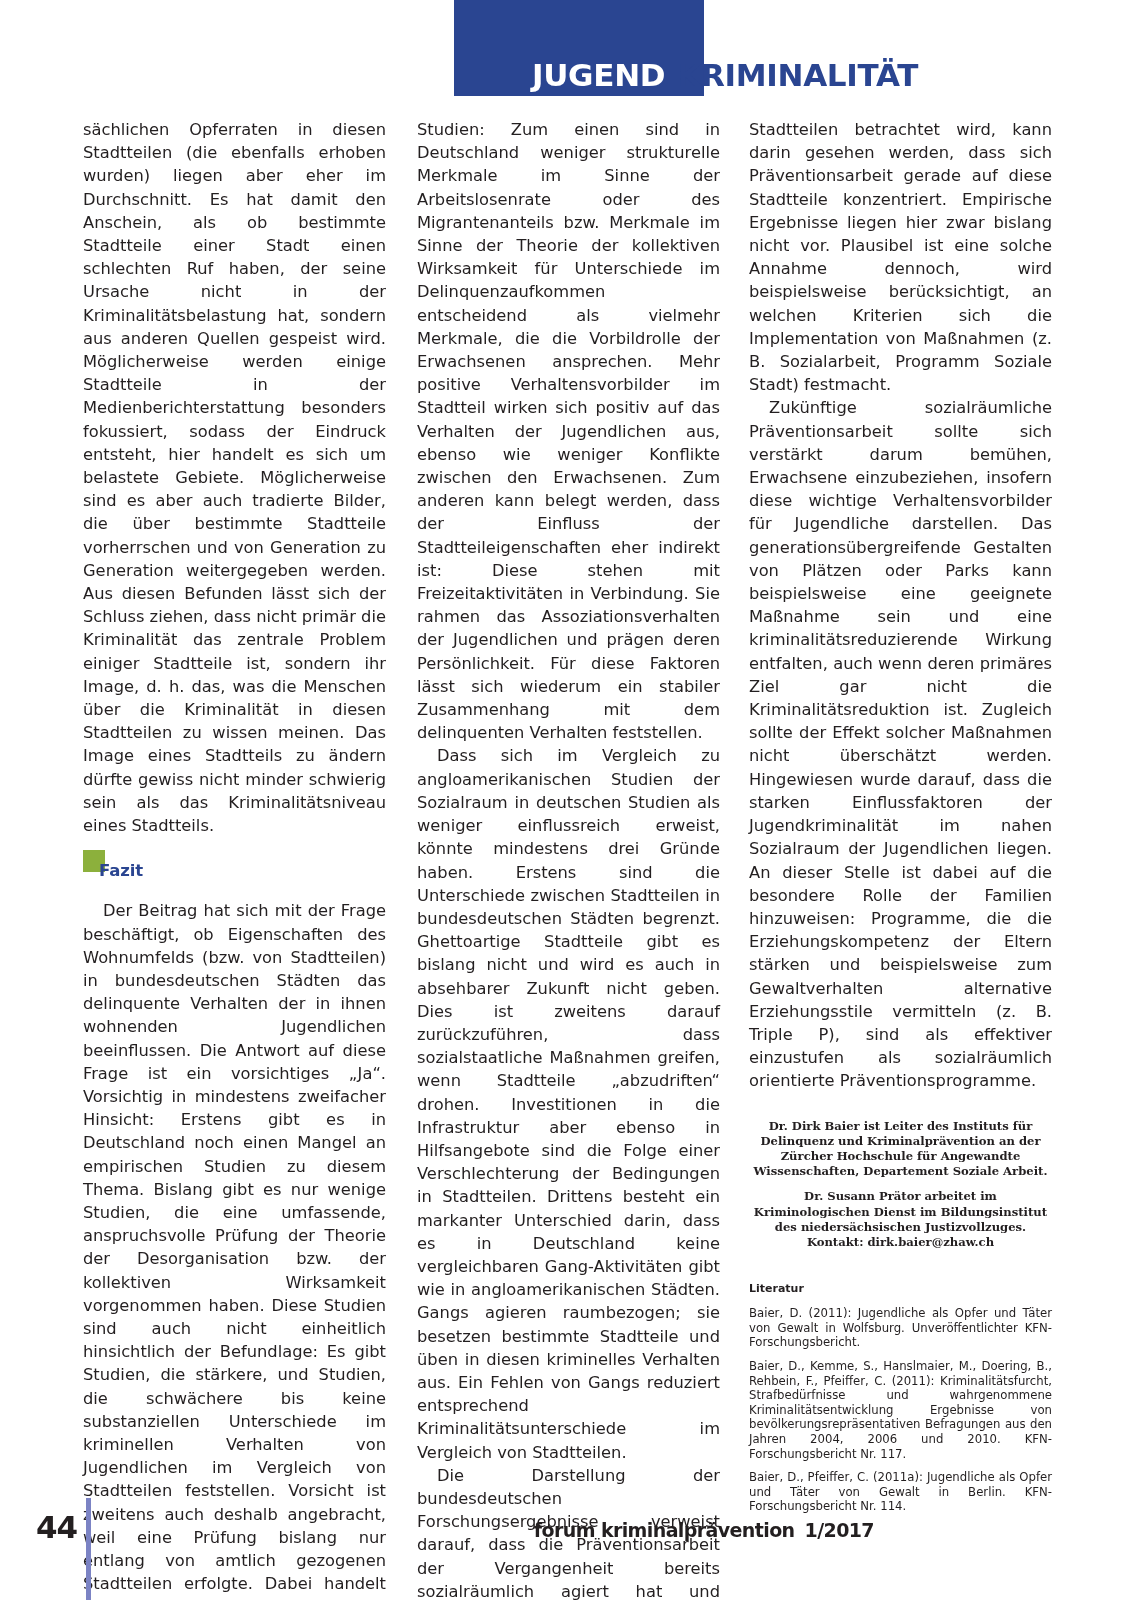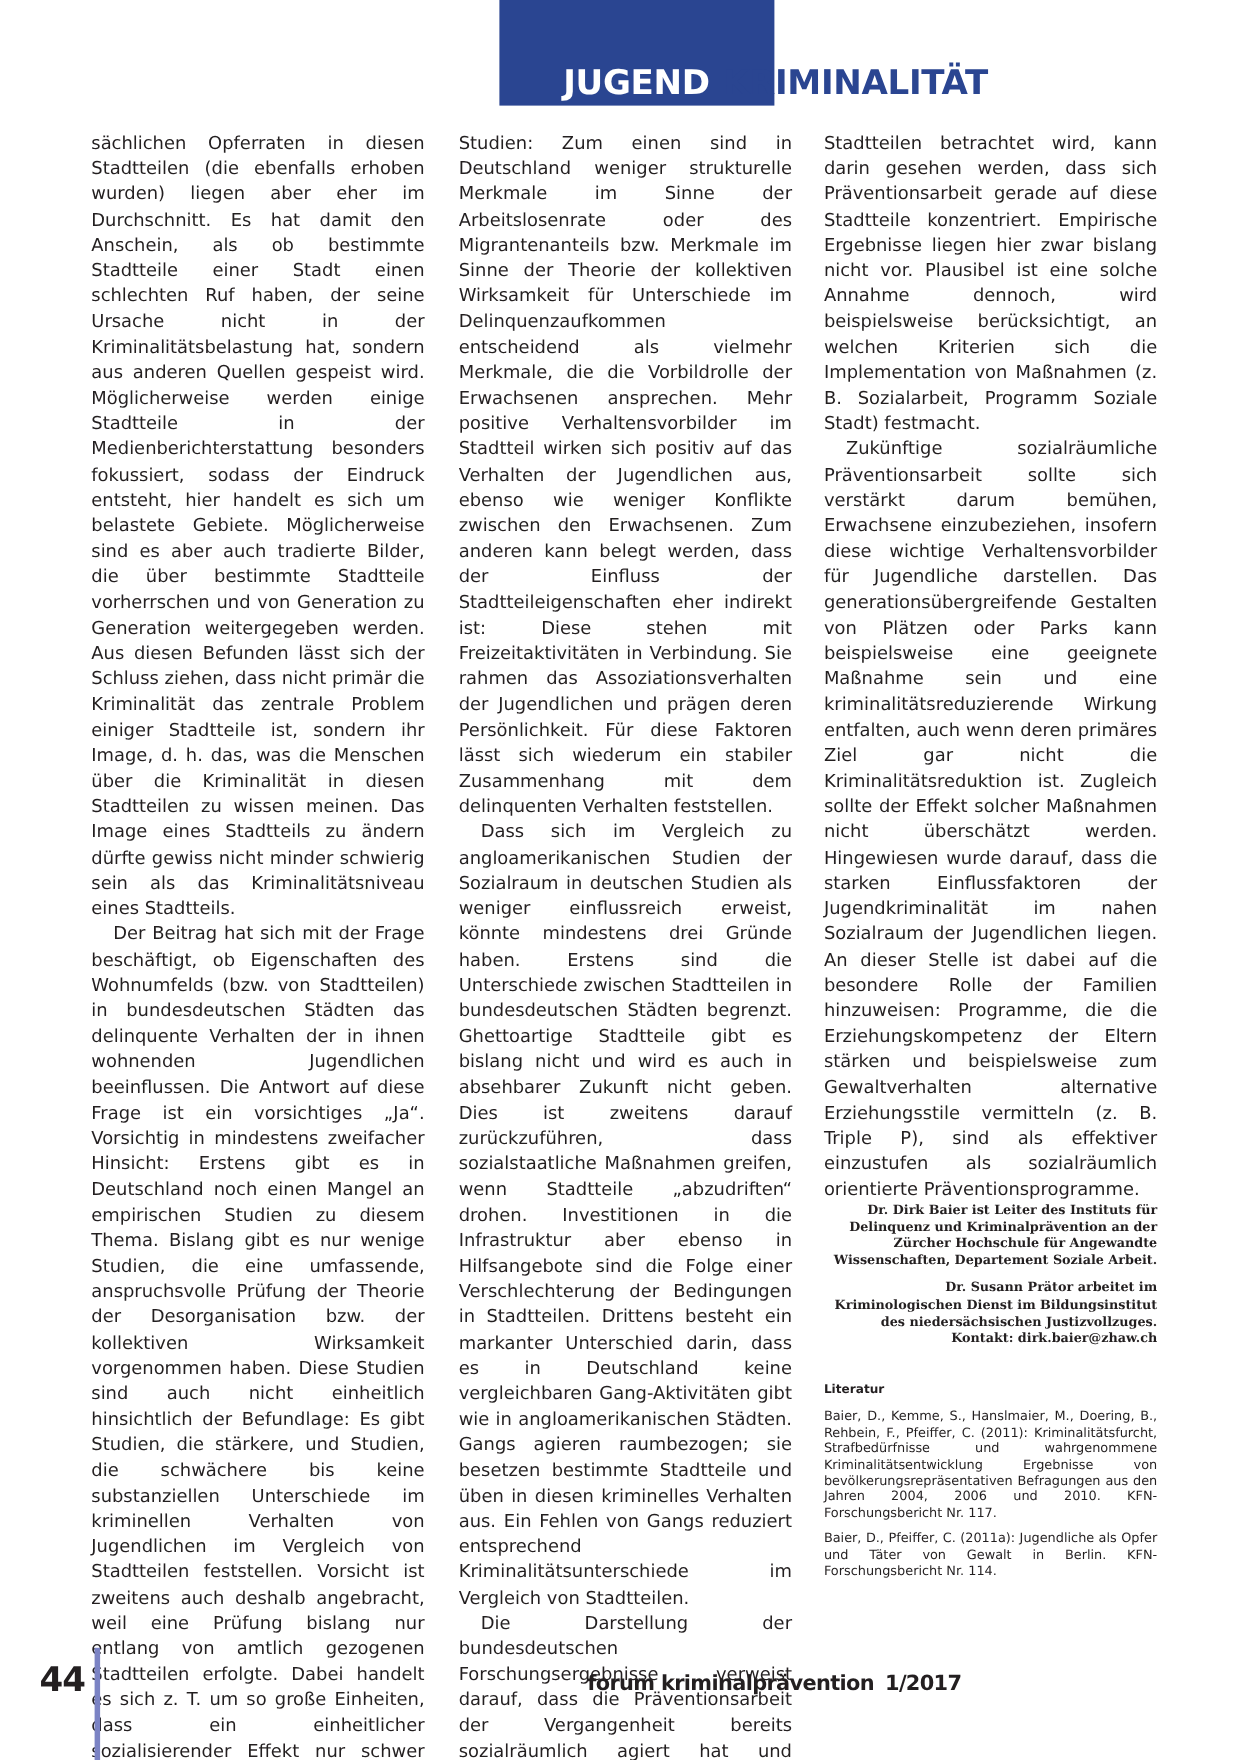--- a/index.html
+++ b/index.html
@@ -37,21 +37,21 @@
     left: 454px;
     top: 55px;
     height: 41px;
     line-height: 41px;
     white-space: nowrap;
     font-family: "DejaVu Sans", sans-serif;
     font-weight: bold;
     font-size: 31px;
     letter-spacing: -0.3px;
   }
-  #header-title .t-white { color: #ffffff; padding-left: 58px; }
+  #header-title .t-white { color: #ffffff; padding-left: 78px; }
   #header-title .t-blue  { color: #2a4591; margin-left: 12px; }
 
   
   .col {
     position: absolute;
     top: 118px;
     width: 303px;
     font-size: 16.3px;
     line-height: 23.2px;
     text-align: justify;
@@ -91,25 +91,26 @@
     color: #2a4591;
     font-weight: bold;
     font-size: 16.5px;
     line-height: 23px;
     text-align: left;
     letter-spacing: -0.1px;
   }
 
   
   #author-bio {
+    margin-top: 26px;
     font-family: "DejaVu Serif", serif;
     font-weight: bold;
     font-size: 11.6px;
     line-height: 15.2px;
-    text-align: right;
+    text-align: center;
     color: #231f20;
   }
   #author-bio p { margin: 0 0 10px 0; }
   #author-bio p:last-child { margin-bottom: 0; }
 
   
   #literatur {
     margin-top: 30px;
     text-align: left;
   }
@@ -178,20 +179,24 @@
 <div id="page-header">
   <div id="header-blue-block"></div>
   <div id="header-title">
     <span class="t-white">JUGEND</span><span class="t-blue">KRIMINALITÄT</span>
   </div>
 </div>
 
 <div class="col" id="col-1">
   <p>sächlichen Opferraten in diesen Stadtteilen (die ebenfalls erhoben wurden) liegen aber eher im Durchschnitt. Es hat damit den Anschein, als ob bestimmte Stadtteile einer Stadt einen schlechten Ruf haben, der seine Ursache nicht in der Kriminalitätsbelastung hat, sondern aus anderen Quellen gespeist wird. Möglicherweise werden einige Stadtteile in der Medienberichterstattung besonders fokussiert, sodass der Eindruck entsteht, hier handelt es sich um belastete Gebiete. Möglicherweise sind es aber auch tradierte Bilder, die über bestimmte Stadtteile vorherrschen und von Generation zu Generation weitergegeben werden. Aus diesen Befunden lässt sich der Schluss ziehen, dass nicht primär die Kriminalität das zentrale Problem einiger Stadtteile ist, sondern ihr Image, d. h. das, was die Menschen über die Kriminalität in diesen Stadtteilen zu wissen meinen. Das Image eines Stadtteils zu ändern dürfte gewiss nicht minder schwierig sein als das Kriminalitätsniveau eines Stadtteils.</p>
 
+  <div class="section-head">
+    <span class="marker"></span>
+    <span class="head-text">Fazit</span>
+  </div>
 
   <p class="indent">Der Beitrag hat sich mit der Frage beschäftigt, ob Eigenschaften des Wohnumfelds (bzw. von Stadtteilen) in bundesdeutschen Städten das delinquente Verhalten der in ihnen wohnenden Jugendlichen beeinflussen. Die Antwort auf diese Frage ist ein vorsichtiges „Ja“. Vorsichtig in mindestens zweifacher Hinsicht: Erstens gibt es in Deutschland noch einen Mangel an empirischen Studien zu diesem Thema. Bislang gibt es nur wenige Studien, die eine umfassende, anspruchsvolle Prüfung der Theorie der Desorganisation bzw. der kollektiven Wirksamkeit vorgenommen haben. Diese Studien sind auch nicht einheitlich hinsichtlich der Befundlage: Es gibt Studien, die stärkere, und Studien, die schwächere bis keine substanziellen Unterschiede im kriminellen Verhalten von Jugendlichen im Vergleich von Stadtteilen feststellen. Vorsicht ist zweitens auch deshalb angebracht, weil eine Prüfung bislang nur entlang von amtlich gezogenen Stadtteilen erfolgte. Dabei handelt es sich z. T. um so große Einheiten, dass ein einheitlicher sozialisierender Effekt nur schwer vorstellbar ist.</p>
 
 </div>
 
 <div class="col" id="col-2">
   <p>Studien: Zum einen sind in Deutschland weniger strukturelle Merkmale im Sinne der Arbeitslosenrate oder des Migrantenanteils bzw. Merkmale im Sinne der Theorie der kollektiven Wirksamkeit für Unterschiede im Delinquenzaufkommen entscheidend als vielmehr Merkmale, die die Vorbildrolle der Erwachsenen ansprechen. Mehr positive Verhaltensvorbilder im Stadtteil wirken sich positiv auf das Verhalten der Jugendlichen aus, ebenso wie weniger Konflikte zwischen den Erwachsenen. Zum anderen kann belegt werden, dass der Einfluss der Stadtteileigenschaften eher indirekt ist: Diese stehen mit Freizeitaktivitäten in Verbindung. Sie rahmen das Assoziationsverhalten der Jugendlichen und prägen deren Persönlichkeit. Für diese Faktoren lässt sich wiederum ein stabiler Zusammenhang mit dem delinquenten Verhalten feststellen.</p>
   <p class="indent">Dass sich im Vergleich zu angloamerikanischen Studien der Sozialraum in deutschen Studien als weniger einflussreich erweist, könnte mindestens drei Gründe haben. Erstens sind die Unterschiede zwischen Stadtteilen in bundesdeutschen Städten begrenzt. Ghettoartige Stadtteile gibt es bislang nicht und wird es auch in absehbarer Zukunft nicht geben. Dies ist zweitens darauf zurückzuführen, dass sozialstaatliche Maßnahmen greifen, wenn Stadtteile „abzudriften“ drohen. Investitionen in die Infrastruktur aber ebenso in Hilfsangebote sind die Folge einer Verschlechterung der Bedingungen in Stadtteilen. Drittens besteht ein markanter Unterschied darin, dass es in Deutschland keine vergleichbaren Gang-Aktivitäten gibt wie in angloamerikanischen Städten. Gangs agieren raumbezogen; sie besetzen bestimmte Stadtteile und üben in diesen kriminelles Verhalten aus. Ein Fehlen von Gangs reduziert entsprechend Kriminalitätsunterschiede im Vergleich von Stadtteilen.</p>
 
 
@@ -202,20 +207,21 @@
   <p>Stadtteilen betrachtet wird, kann darin gesehen werden, dass sich Präventionsarbeit gerade auf diese Stadtteile konzentriert. Empirische Ergebnisse liegen hier zwar bislang nicht vor. Plausibel ist eine solche Annahme dennoch, wird beispielsweise berücksichtigt, an welchen Kriterien sich die Implementation von Maßnahmen (z. B. Sozialarbeit, Programm Soziale Stadt) festmacht.</p>
   <p class="indent">Zukünftige sozialräumliche Präventionsarbeit sollte sich verstärkt darum bemühen, Erwachsene einzubeziehen, insofern diese wichtige Verhaltensvorbilder für Jugendliche darstellen. Das generationsübergreifende Gestalten von Plätzen oder Parks kann beispielsweise eine geeignete Maßnahme sein und eine kriminalitätsreduzierende Wirkung entfalten, auch wenn deren primäres Ziel gar nicht die Kriminalitätsreduktion ist. Zugleich sollte der Effekt solcher Maßnahmen nicht überschätzt werden. Hingewiesen wurde darauf, dass die starken Einflussfaktoren der Jugendkriminalität im nahen Sozialraum der Jugendlichen liegen. An dieser Stelle ist dabei auf die besondere Rolle der Familien hinzuweisen: Programme, die die Erziehungskompetenz der Eltern stärken und beispielsweise zum Gewaltverhalten alternative Erziehungsstile vermitteln (z. B. Triple P), sind als effektiver einzustufen als sozialräumlich orientierte Präventionsprogramme.</p>
 
   <div id="author-bio">
     <p>Dr. Dirk Baier ist Leiter des Instituts für Delinquenz und Kriminalprävention an der Zürcher Hochschule für Angewandte Wissenschaften, Departement Soziale Arbeit.</p>
     <p>Dr. Susann Prätor arbeitet im Kriminologischen Dienst im Bildungsinstitut des niedersächsischen Justizvollzuges. Kontakt: dirk.baier@zhaw.ch</p>
   </div>
 
   <div id="literatur">
     <div id="literatur-title">Literatur</div>
+    <p class="ref">Baier, D. (2011): Jugendliche als Opfer und Täter von Gewalt in Wolfsburg. Unveröffentlichter KFN-Forschungsbericht.</p>
     <p class="ref">Baier, D., Kemme, S., Hanslmaier, M., Doering, B., Rehbein, F., Pfeiffer, C. (2011): Kriminalitätsfurcht, Strafbedürfnisse und wahrgenommene Kriminalitätsentwicklung Ergebnisse von bevölkerungsrepräsentativen Befragungen aus den Jahren 2004, 2006 und 2010. KFN-Forschungsbericht Nr. 117.</p>
     <p class="ref">Baier, D., Pfeiffer, C. (2011a): Jugendliche als Opfer und Täter von Gewalt in Berlin. KFN-Forschungsbericht Nr. 114.</p>
 
   </div>
 </div>
 
 <div id="page-footer">
   <div id="page-number">44</div>
   <div id="footer-rule"></div>
   <div id="footer-right">

